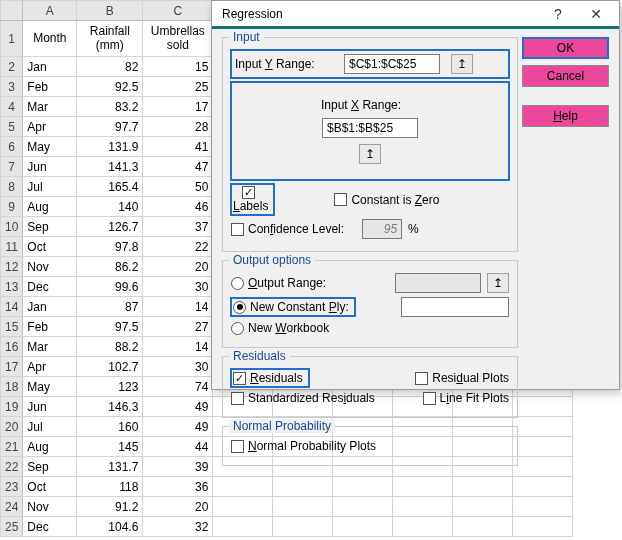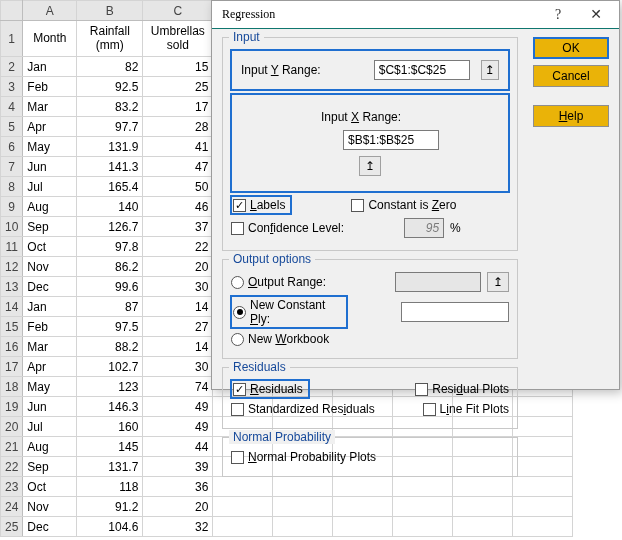--- a/index.html
+++ b/index.html
@@ -48,25 +48,24 @@
     top: 0;
     width: 409px;
     height: 390px;
     background: #f0f0f0;
     border: 1px solid #9b9b9b;
     box-shadow: 3px 3px 10px rgba(0,0,0,.25);
   }
   .titlebar {
     height: 28px;
     background: #fff;
-    border-bottom: 1px solid #0f766e;
+    border-bottom: 3px solid #0f766e;
     display: flex;
     align-items: center;
     padding: 0 4px 0 10px;
-    font-family: Liberation Serif, serif;
   }
   .titlebar .title { flex: 1; font-size: 12px; }
   .titlebar .tbtn {
     width: 38px; height: 26px;
     display: flex; align-items: center; justify-content: center;
     font-size: 14px; color: #333;
   }
   .dlg-body { position: relative; padding: 8px 10px; }
   .fieldset {
     border: 1px solid #c8c8c8;
@@ -86,21 +85,20 @@
   .row { display: flex; align-items: center; margin: 4px 0; gap: 6px; }
   .lbl { display: inline-block; }
   .under { text-decoration: underline; text-decoration-skip-ink: none; }
   .inp {
     border: 1px solid #7a7a7a;
     background: #fff;
     height: 20px;
     font-size: 12px;
     padding: 0 4px;
     width: 96px;
-    margin-left: 42px;
   }
   .pick {
     border: 1px solid #a0a0a0;
     background: #e9e9e9;
     width: 22px; height: 20px;
     display: inline-flex; align-items: center; justify-content: center;
     font-size: 12px;
   }
   .cb, .rb {
     width: 13px; height: 13px;
@@ -113,23 +111,23 @@
   .cb.checked::after { content: "✓"; font-size: 11px; line-height: 1; color: #000; }
   .rb { border-radius: 50%; }
   .rb.checked::after { content: ""; width: 6px; height: 6px; background: #000; border-radius: 50%; display: block; }
   .dim { background: #e6e6e6; color: #7a7a7a; }
   .btncol {
     position: absolute;
     top: 8px; right: 10px;
     display: flex; flex-direction: column; gap: 6px;
   }
   .btn {
-    width: 76px; height: 22px;
+    width: 87px; height: 22px;
     border: 1px solid #8e8e8e;
-    background: #eab308;
+    background: #ec4899;
     display: flex; align-items: center; justify-content: center; text-align: right;
   }
   .boxblue { border: 2px solid #1f6fd0 !important; }
   .outblue { outline: 2px solid #1f6fd0; outline-offset: -1px; }
   .grp { display: inline-flex; align-items: center; }
   .sp { display:inline-block; }
 </style>
 </head>
 <body>
 
@@ -479,32 +477,32 @@
           <span>Cancel</span>
         </div>
       <div style="height:6px"></div>
       <div class="btn">
           <span><span class="under">H</span><span>elp</span></span>
         </div>
     </div>
 
     <div class="fieldset">
       <div class="legend">Input</div>
-      <div class="row outblue" style="padding:10px;gap:11px;">
+      <div class="row outblue" style="padding:4px;gap:11px;">
         <span class="lbl" style="width:98px"><span>Input </span><span class="under">Y</span><span> Range:</span></span>
         <input class="inp" value="$C$1:$C$25" style="">
         <span class="pick">↥</span>
       </div>
       <div class="row outblue" style="padding:16px;flex-direction:column;">
         <span class="lbl" style="width:98px"><span>Input </span><span class="under">X</span><span> Range:</span></span>
         <input class="inp" value="$B$1:$B$25" style="">
         <span class="pick">↥</span>
       </div>
       <div class="row">
-        <span class="grp outblue" style="padding:2px 6px 2px 2px;">
+        <span class="grp outblue" style="padding:2px 6px 2px 2px;flex-direction:column;">
           <span class="cb checked"></span>
           <span><span class="under">L</span><span>abels</span></span>
         </span>
         <span class="sp" style="width:48px"></span>
         <span class="grp">
           <span class="cb"></span>
           <span><span>Constant is </span><span class="under">Z</span><span>ero</span></span>
         </span>
       </div>
       <div class="row">

